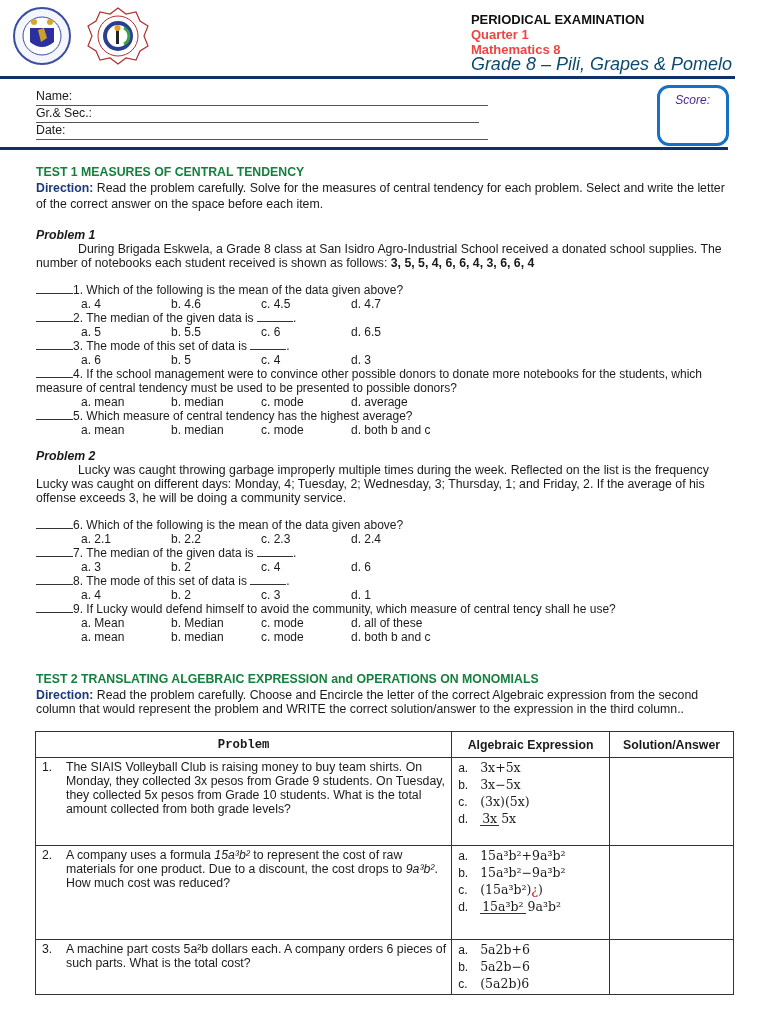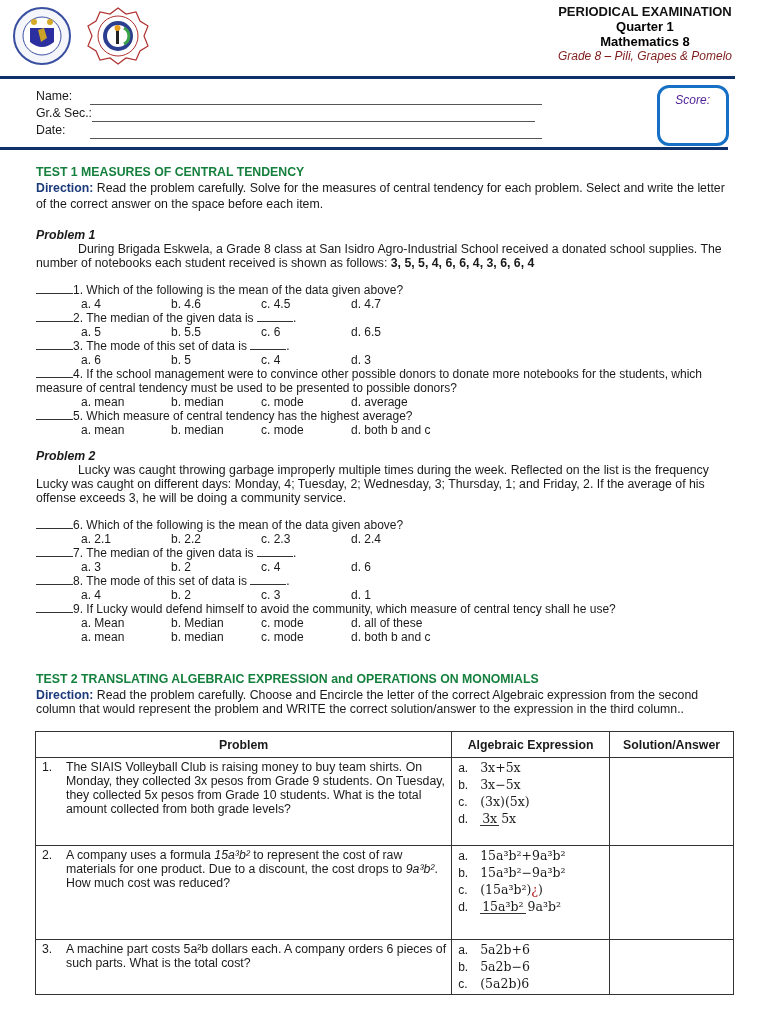--- a/index.html
+++ b/index.html
@@ -3,31 +3,31 @@
 <meta charset="utf-8">
 <style>
   * { box-sizing: border-box; margin: 0; padding: 0; }
   html, body { width: 768px; height: 1024px; background: #ffffff; overflow: hidden; }
   body { font-family: "Liberation Sans", sans-serif; color: #1a1a1a; font-size: 12.3px; position: relative; }
 
   .logos { position: absolute; left: 8px; top: 6px; height: 60px; display: flex; gap: 8px; }
   .logo { width: 68px; height: 60px; position: relative; }
   .logo svg { width: 100%; height: 100%; }
 
-  .header-right { position: absolute; right: 36px; top: 4px; text-align: center; line-height: 15px; }
+  .header-right { position: absolute; right: 36px; top: 12px; text-align: left; line-height: 15px; }
   .header-right .h-main { font-weight: bold; font-size: 13px; color: #111; }
-  .header-right .h-sub { font-weight: bold; font-size: 13px; color: #000000; }
-  .header-right .h-grade { font-style: italic; font-size: 12px; color: #7f1d1d; }
+  .header-right .h-sub { font-weight: bold; font-size: 13px; color: #ef4444; }
+  .header-right .h-grade { font-style: italic; font-size: 18px; color: #0c4a6e; }
 
   .rule { position: absolute; left: 0; height: 3px; background: #10306a; }
   .rule.top { top: 76px; width: 735px; }
   .rule.bottom { top: 147px; width: 728px; }
 
   .id-block { position: absolute; left: 36px; top: 88px; line-height: 17px; font-size: 12.3px; }
-  .id-row { display: flex; align-items: flex-end; height: 17px; }
+  .id-row { display: flex; align-items: flex-start; height: 17px; flex-direction: column; }
   .id-label { width: 54px; }
   .id-line { border-bottom: 1px solid #555; height: 13px; }
 
   .score-box { position: absolute; left: 657px; top: 85px; width: 72px; height: 61px; border: 3px solid #1671c6; border-radius: 12px; }
   .score-label { position: absolute; right: 16px; top: 5px; font-style: italic; font-size: 12px; color: #4c1d95; }
 
   .section-title { position: absolute; left: 36px; font-weight: bold; color: #15803d; font-size: 12.3px; }
   .direction { position: absolute; left: 36px; width: 700px; line-height: 16px; font-size: 12.3px; }
   .direction .dlabel { color: #1b3a7a; font-weight: bold; }
 
@@ -40,21 +40,21 @@
   .q .blank { display: inline-block; width: 37px; border-bottom: 1px solid #333; height: 11px; vertical-align: baseline; }
   .q .inline-blank { display: inline-block; width: 36px; border-bottom: 1px solid #333; height: 11px; }
   .q.wrap { white-space: normal; }
   .opts { display: flex; padding-left: 45px; height: 14px; }
   .opt { width: 90px; }
   .opt.last { width: 120px; }
 
   table.t2 { position: absolute; left: 35px; top: 731px; width: 699px; border-collapse: collapse; font-size: 12.3px; }
   table.t2 th, table.t2 td { border: 1.5px solid #333; vertical-align: top; }
   table.t2 th { font-weight: bold; height: 26px; text-align: center; vertical-align: middle; }
-  .col1 { width: 417px; }
+  .col1 { width: 417px; font-family: Liberation Mono, monospace; }
   .col2 { width: 158px; }
   .col3 { width: 124px; }
   .pcell { display: flex; padding: 2px 4px 0 6px; line-height: 14px; }
   .pnum { width: 24px; flex: none; }
   .ptext { flex: 1; }
   .ecell { padding: 1px 4px 2px 6px; }
   .eopt { display: flex; align-items: center; min-height: 17px; }
   .eletter { width: 22px; flex: none; font-size: 12px; }
   .math { font-family: "DejaVu Serif", serif; font-size: 12.5px; }
   .frac { display: inline-flex; flex-direction: row; align-items: center; line-height: 13px; }

